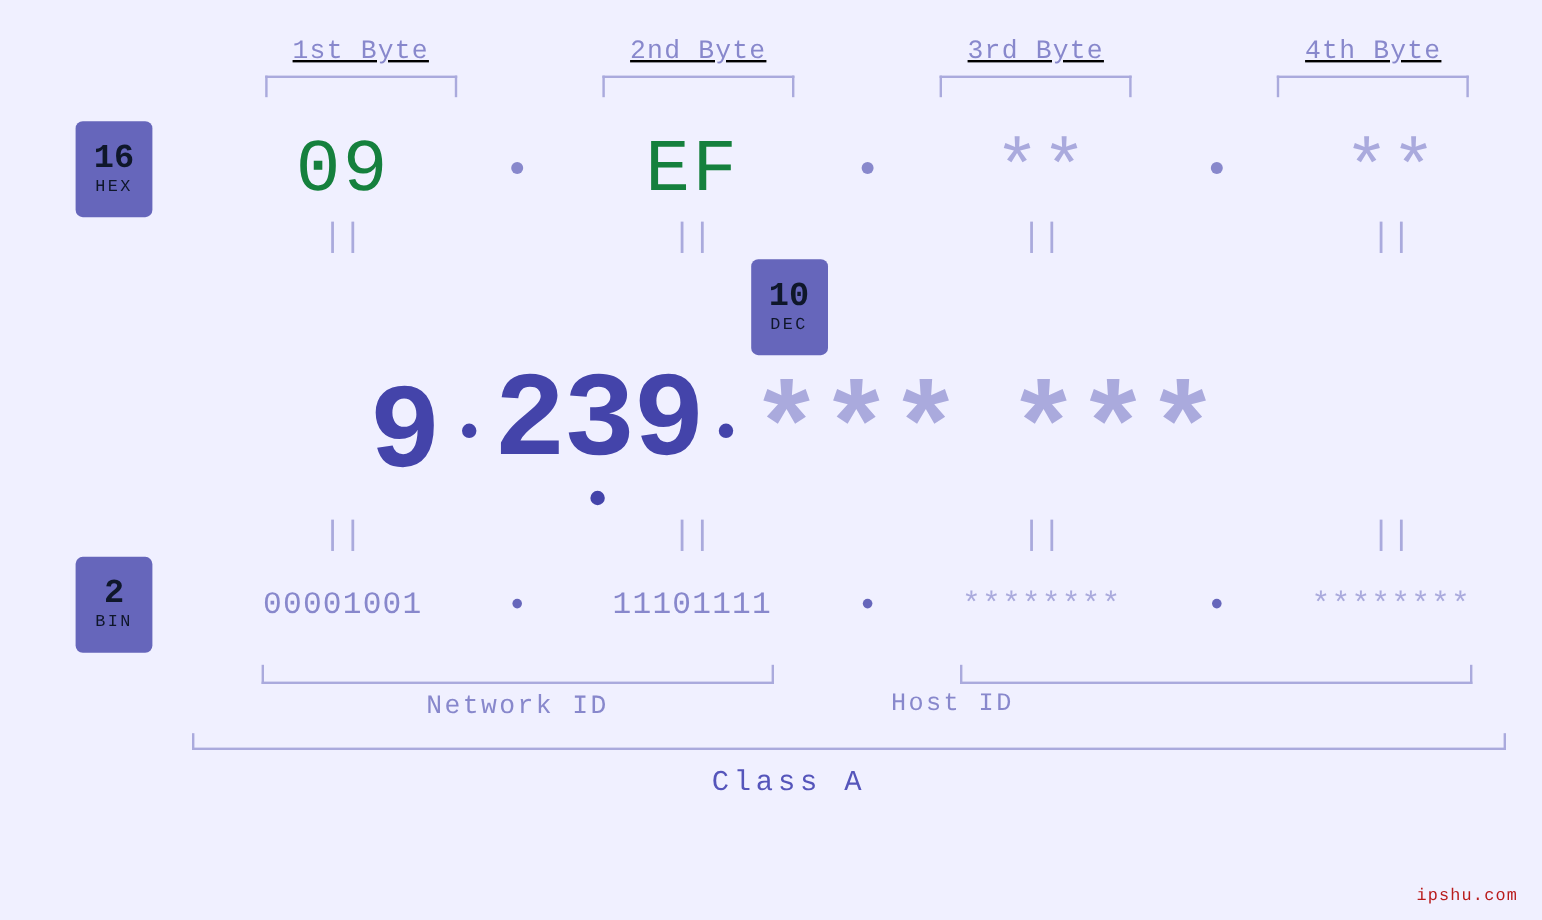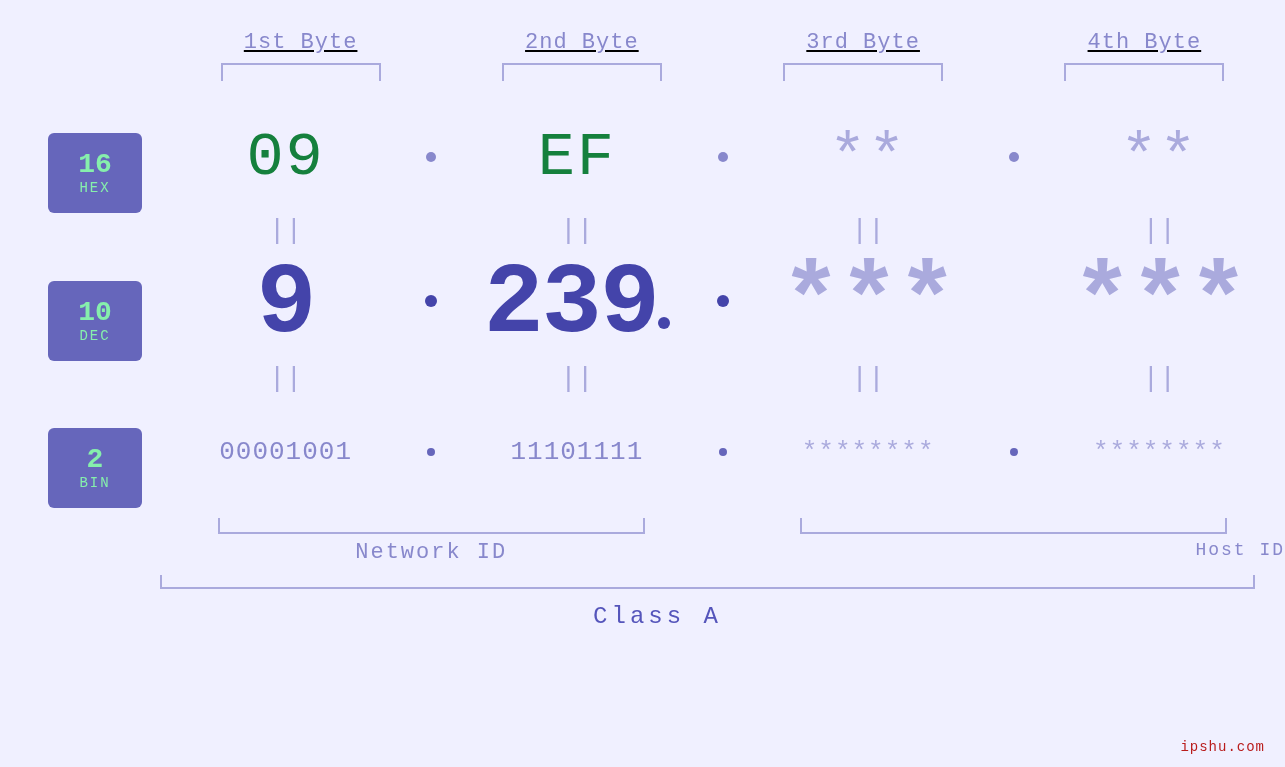--- a/index.html
+++ b/index.html
@@ -58,30 +58,29 @@
     .bracket {
       width: 160px;
       height: 18px;
       border-top: 2px solid #aaaadd;
       border-left: 2px solid #aaaadd;
       border-right: 2px solid #aaaadd;
       border-bottom: none;
     }
 
     .badge {
-      width: 94px;
+      width: 64px;
       height: 80px;
       background: #6666bb;
       border-radius: 6px;
       display: flex;
       flex-direction: column;
       align-items: center;
       justify-content: center;
-      color: #86efac;
-      margin-top: 32px;
+      color: #0f172a;
     }
 
     .badge-num {
       font-size: 28px;
       font-weight: bold;
       line-height: 1.1;
     }
 
     .badge-label {
       font-size: 14px;
@@ -228,21 +227,21 @@
         <div class="cell" style="color:#aaaadd; font-size:28px; text-align:center; padding:2px 0;">||</div>
         <div style="width:40px;"></div>
         <div class="cell" style="color:#aaaadd; font-size:28px; text-align:center; padding:2px 0;">||</div>
         <div style="width:40px;"></div>
         <div class="cell" style="color:#aaaadd; font-size:28px; text-align:center; padding:2px 0;">||</div>
         <div style="width:40px;"></div>
         <div class="cell" style="color:#aaaadd; font-size:28px; text-align:center; padding:2px 0;">||</div>
       </div>
     </div>
 
-    <div style="display:flex; align-items:flex-end; width:100%;">
+    <div style="display:flex; align-items:center; width:100%;flex-direction:column;">
       <div style="width:130px; display:flex; align-items:center; justify-content:center;">
         <div class="badge">
           <span class="badge-num">10</span>
           <span class="badge-label">DEC</span>
         </div>
       </div>
       <div style="flex:1; display:flex; align-items:center;">
         <div class="cell"><span class="dec-value">9</span></div>
         <div style="width:40px; text-align:center;"><span class="dot"></span></div>
         <div class="cell"><span class="dec-value">239</span><span class="dot"></span></div>
@@ -293,21 +292,21 @@
       <div style="width:40px;"></div>
 
       <div style="flex:2; display:flex; justify-content:center; padding: 0 20px;">
         <div style="width:85%; height:16px; border-bottom:2px solid #aaaadd; border-left:2px solid #aaaadd; border-right:2px solid #aaaadd;"></div>
       </div>
     </div>
 
     <div style="display:flex; width:100%; padding-left:130px; margin-top:6px;">
       <div style="flex:2; text-align:center; color:#8888cc; font-size:22px; letter-spacing:2px;">Network ID</div>
       <div style="width:40px;"></div>
-      <div style="flex:2; text-align:right; color:#8888cc; font-size:18px; letter-spacing:2px;">Host ID</div>
+      <div style="flex:2; text-align:left; color:#8888cc; font-size:21px; letter-spacing:2px;">Host ID</div>
     </div>
 
     <div style="width:100%; padding:0 30px 0 130px; margin-top:10px;">
       <div style="width:100%; height:14px; border-bottom:2px solid #aaaadd; border-left:2px solid #aaaadd; border-right:2px solid #aaaadd;"></div>
     </div>
 
     <div style="width:100%; display:flex; justify-content:center; margin-top:14px;">
       <span class="class-label">Class A</span>
     </div>
 

